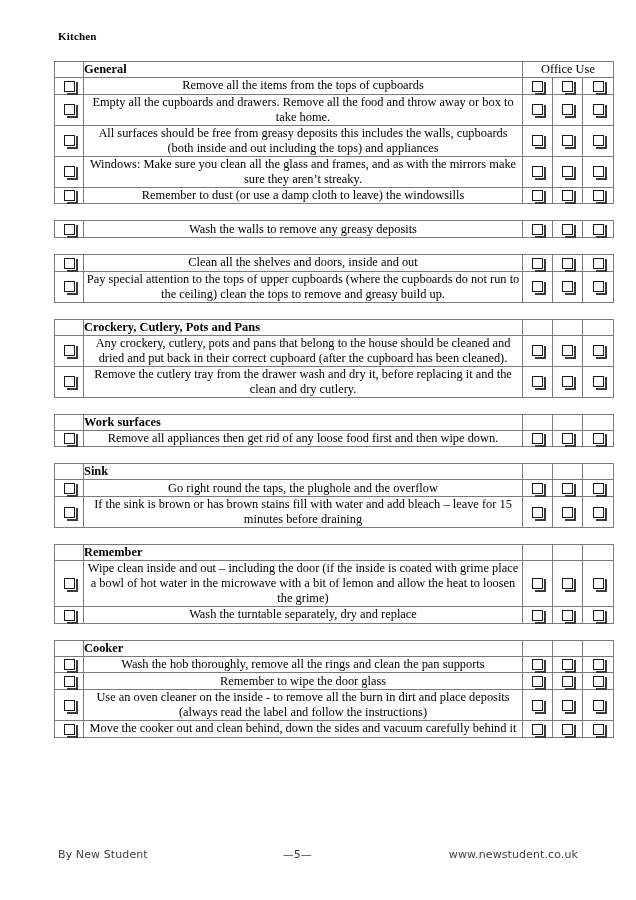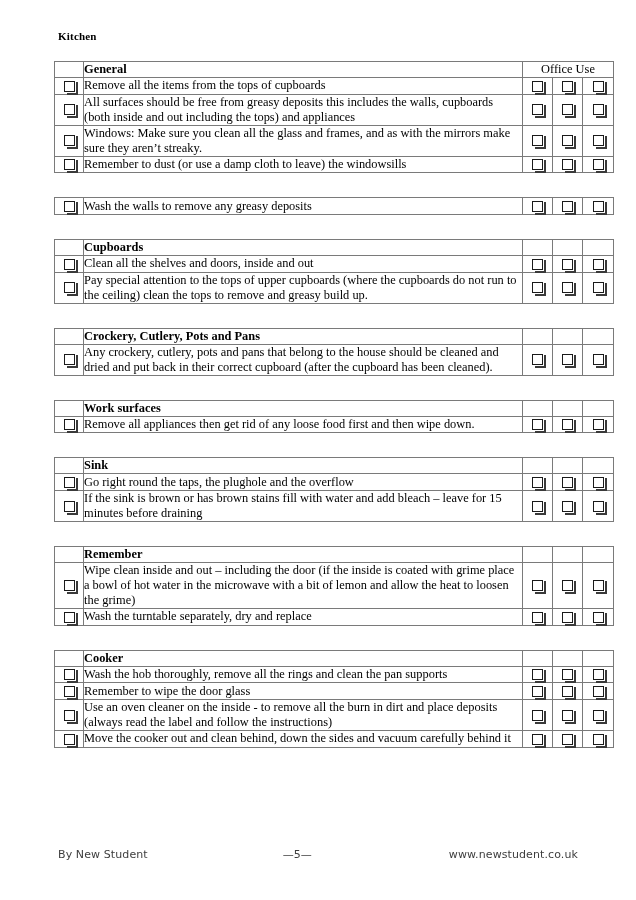--- a/index.html
+++ b/index.html
@@ -37,21 +37,21 @@
     position: absolute;
     left: 54px;
     top: 61px;
     width: 559px;
   }
 
   table.sect {
     border-collapse: collapse;
     table-layout: fixed;
     width: 559px;
-    margin: 0 0 24px 0;
+    margin: 0 0 16px 0;
   }
   table.sect:last-child { margin-bottom: 0; }
 
   table.sect td {
     border: 1px solid #7a7a7a;
     padding: 0;
     vertical-align: middle;
     font-size: 12.4px;
     line-height: 1.21;
   }
@@ -62,21 +62,21 @@
   col.c-o1    { width: 30px; }
   col.c-o2    { width: 30px; }
   col.c-o3    { width: 31px; }
 
   td.cb {
     text-align: center;
     vertical-align: middle;
   }
   td.txt {
     padding: 1px 4px 2px 5px;
-    text-align: left;
+    text-align: center;
   }
   td.hdr {
     padding: 2px 4px 3px 5px;
     font-weight: bold;
     font-size: 14.2px;
     line-height: 1.18;
   }
   td.officeuse {
     text-align: center;
     font-size: 12.6px;
@@ -157,20 +157,27 @@
           </tr>
           <tr>
             <td class="cb"><span class="ckbx"></span></td>
             <td class="txt">Remove all the items from the tops of cupboards</td>
             <td class="cb"><span class="ckbx"></span></td>
             <td class="cb"><span class="ckbx"></span></td>
             <td class="cb"><span class="ckbx"></span></td>
           </tr>
           <tr>
             <td class="cb"><span class="ckbx"></span></td>
+            <td class="txt">Empty all the cupboards and drawers. Remove all the food and throw away or box to take home.</td>
+            <td class="cb"><span class="ckbx"></span></td>
+            <td class="cb"><span class="ckbx"></span></td>
+            <td class="cb"><span class="ckbx"></span></td>
+          </tr>
+          <tr>
+            <td class="cb"><span class="ckbx"></span></td>
             <td class="txt">All surfaces should be free from greasy deposits this includes the walls, cupboards (both inside and out including the tops) and appliances</td>
             <td class="cb"><span class="ckbx"></span></td>
             <td class="cb"><span class="ckbx"></span></td>
             <td class="cb"><span class="ckbx"></span></td>
           </tr>
           <tr>
             <td class="cb"><span class="ckbx"></span></td>
             <td class="txt">Windows: Make sure you clean all the glass and frames, and as with the mirrors make sure they aren’t streaky.</td>
             <td class="cb"><span class="ckbx"></span></td>
             <td class="cb"><span class="ckbx"></span></td>
@@ -206,27 +213,20 @@
       <table class="sect">
         <colgroup>
           <col class="c-box">
           <col class="c-text">
           <col class="c-o1">
           <col class="c-o2">
           <col class="c-o3">
         </colgroup>
         <tbody>
           <tr>
-            <td class="blank"></td>
-            <td class="hdr">Cupboards</td>
-            <td class="blank"></td>
-            <td class="blank"></td>
-            <td class="blank"></td>
-          </tr>
-          <tr>
             <td class="cb"><span class="ckbx"></span></td>
             <td class="txt">Clean all the shelves and doors, inside and out</td>
             <td class="cb"><span class="ckbx"></span></td>
             <td class="cb"><span class="ckbx"></span></td>
             <td class="cb"><span class="ckbx"></span></td>
           </tr>
           <tr>
             <td class="cb"><span class="ckbx"></span></td>
             <td class="txt">Pay special attention to the tops of upper cupboards (where the cupboards do not run to the ceiling) clean the tops to remove and greasy build up.</td>
             <td class="cb"><span class="ckbx"></span></td>
@@ -247,20 +247,27 @@
           <tr>
             <td class="blank"></td>
             <td class="hdr">Crockery, Cutlery, Pots and Pans</td>
             <td class="blank"></td>
             <td class="blank"></td>
             <td class="blank"></td>
           </tr>
           <tr>
             <td class="cb"><span class="ckbx"></span></td>
             <td class="txt">Any crockery, cutlery, pots and pans that belong to the house should be cleaned and dried and put back in their correct cupboard (after the cupboard has been cleaned).</td>
+            <td class="cb"><span class="ckbx"></span></td>
+            <td class="cb"><span class="ckbx"></span></td>
+            <td class="cb"><span class="ckbx"></span></td>
+          </tr>
+          <tr>
+            <td class="cb"><span class="ckbx"></span></td>
+            <td class="txt">Remove the cutlery tray from the drawer wash and dry it, before replacing it and the clean and dry cutlery.</td>
             <td class="cb"><span class="ckbx"></span></td>
             <td class="cb"><span class="ckbx"></span></td>
             <td class="cb"><span class="ckbx"></span></td>
           </tr>
         </tbody>
       </table>
       <table class="sect">
         <colgroup>
           <col class="c-box">
           <col class="c-text">

